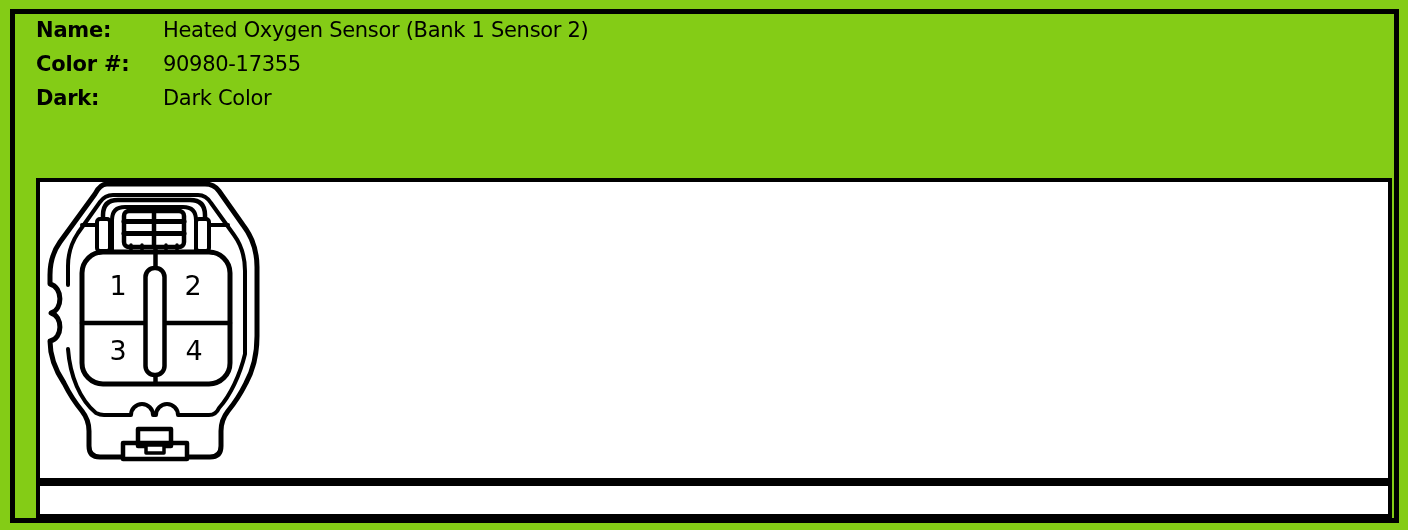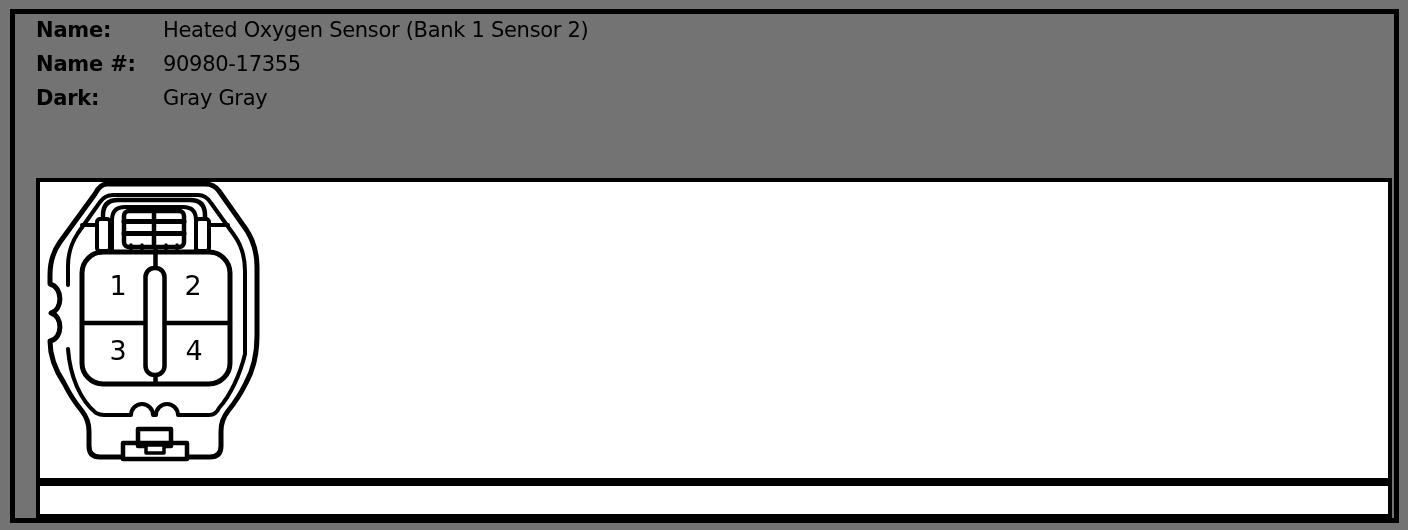--- a/index.html
+++ b/index.html
@@ -1,20 +1,20 @@
 <!DOCTYPE html>
 <html><head>
 <meta charset="utf-8">
 <style>
   html, body { margin: 0; padding: 0; background: #ffffff; }
   .page {
     position: relative;
     width: 1408px;
     height: 530px;
-    background: #737373;
+    background: #84cc16;
     font-family: "DejaVu Sans", sans-serif;
     color: #000000;
     overflow: hidden;
   }
   .page-border {
     position: absolute;
     left: 10px; top: 9px;
     width: 1389px; height: 514px;
     border: 5px solid #000;
     box-sizing: border-box;
@@ -72,24 +72,24 @@
 
 <div class="page">
 
   <div class="page-border"></div>
 
   <div class="header-info">
     <div class="info-row">
       <span class="info-label">Name:</span><span class="info-value">Heated Oxygen Sensor (Bank 1 Sensor 2)</span>
     </div>
     <div class="info-row">
-      <span class="info-label">Name #:</span><span class="info-value">90980-17355</span>
+      <span class="info-label">Color #:</span><span class="info-value">90980-17355</span>
     </div>
     <div class="info-row">
-      <span class="info-label">Dark:</span><span class="info-value">Gray Gray</span>
+      <span class="info-label">Dark:</span><span class="info-value">Dark Color</span>
     </div>
   </div>
 
   <div class="diagram-box"></div>
   <div class="footer-box"></div>
 
   <svg class="connector" width="250" height="300" viewBox="0 0 250 300">
 
     <path class="ln" d="M 77 12 L 175 12 Q 184 12 189 19 L 213 53 Q 227 71 227 95 L 227 164
              Q 227 191 216 211 Q 208 227 198 239 Q 191 248 191 259 L 191 274

